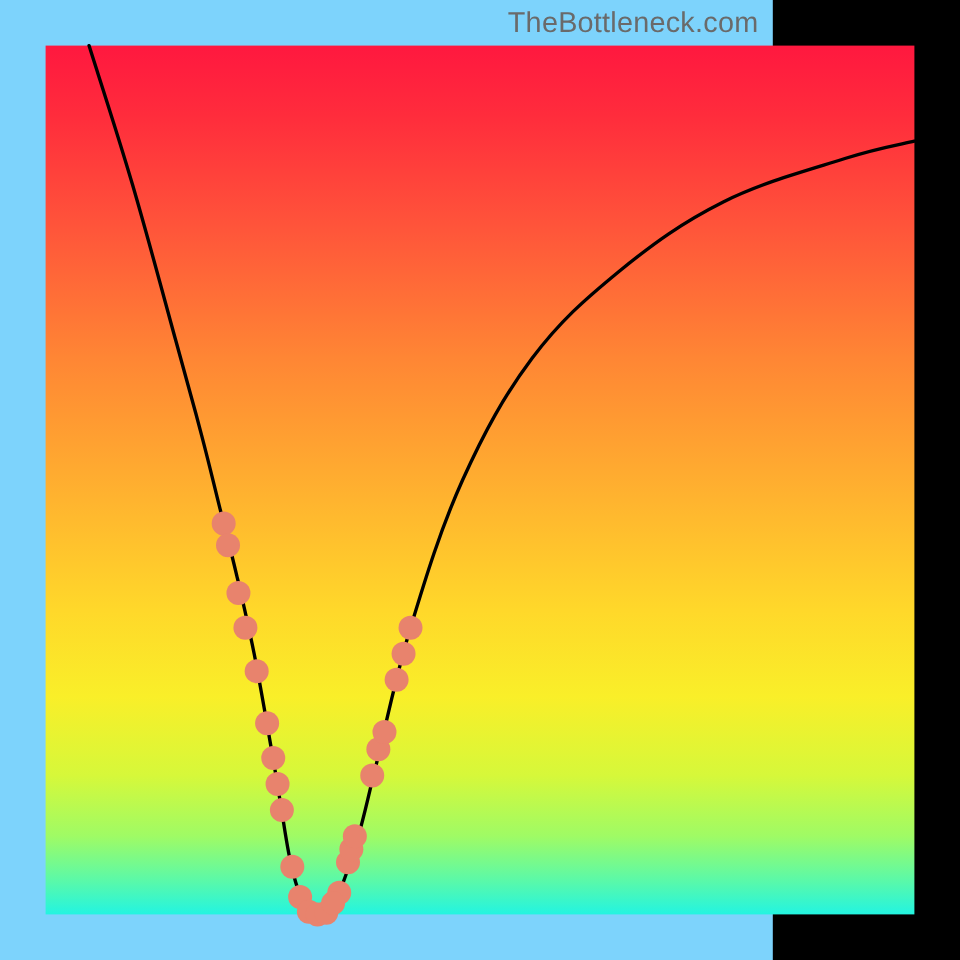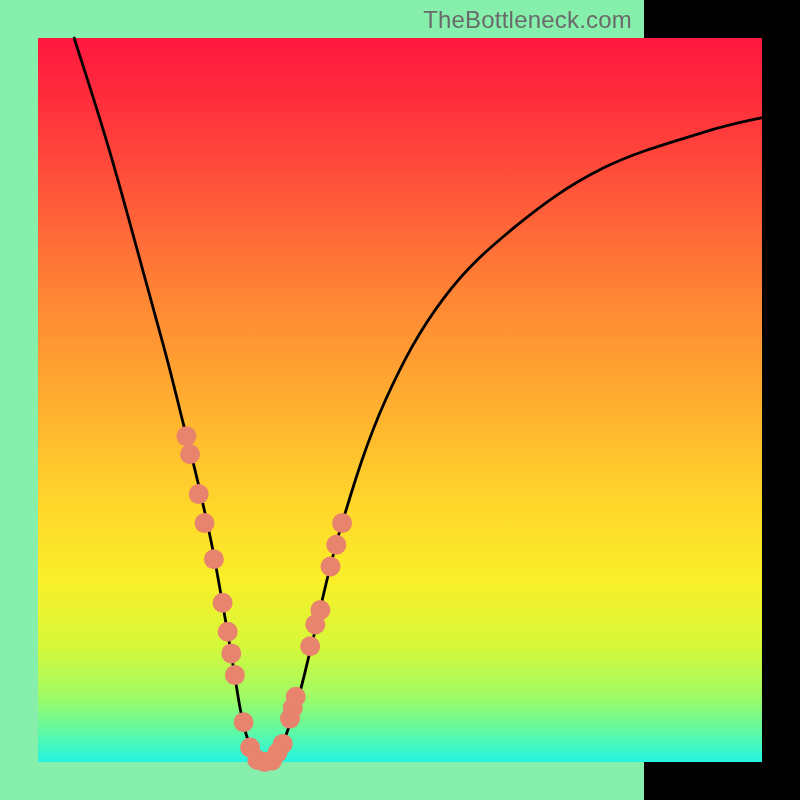--- a/index.html
+++ b/index.html
@@ -10,21 +10,21 @@
     background: #000;
     overflow: hidden;
     font-family: Arial, Helvetica, sans-serif;
   }
   .frame {
     position: absolute;
     top: 0;
     left: 0;
     width: 644px;
     height: 800px;
-    background: #86efac;
+    background: #7dd3fc;
   }
   .plot {
     position: absolute;
     top: 38px;
     left: 38px;
     width: 724px;
     height: 724px;
     background: linear-gradient(to bottom,
       #ff183f 0%,
       #ff2c3c 8%,

